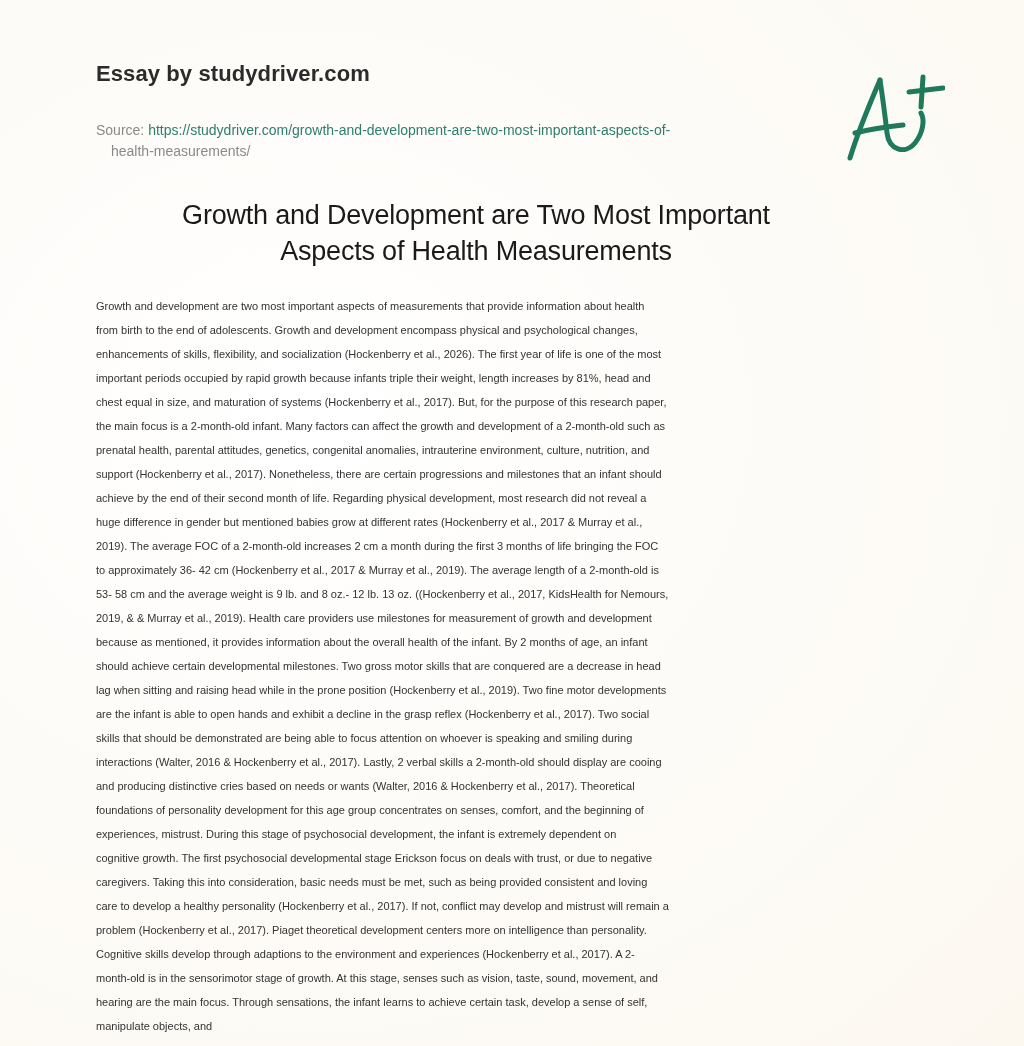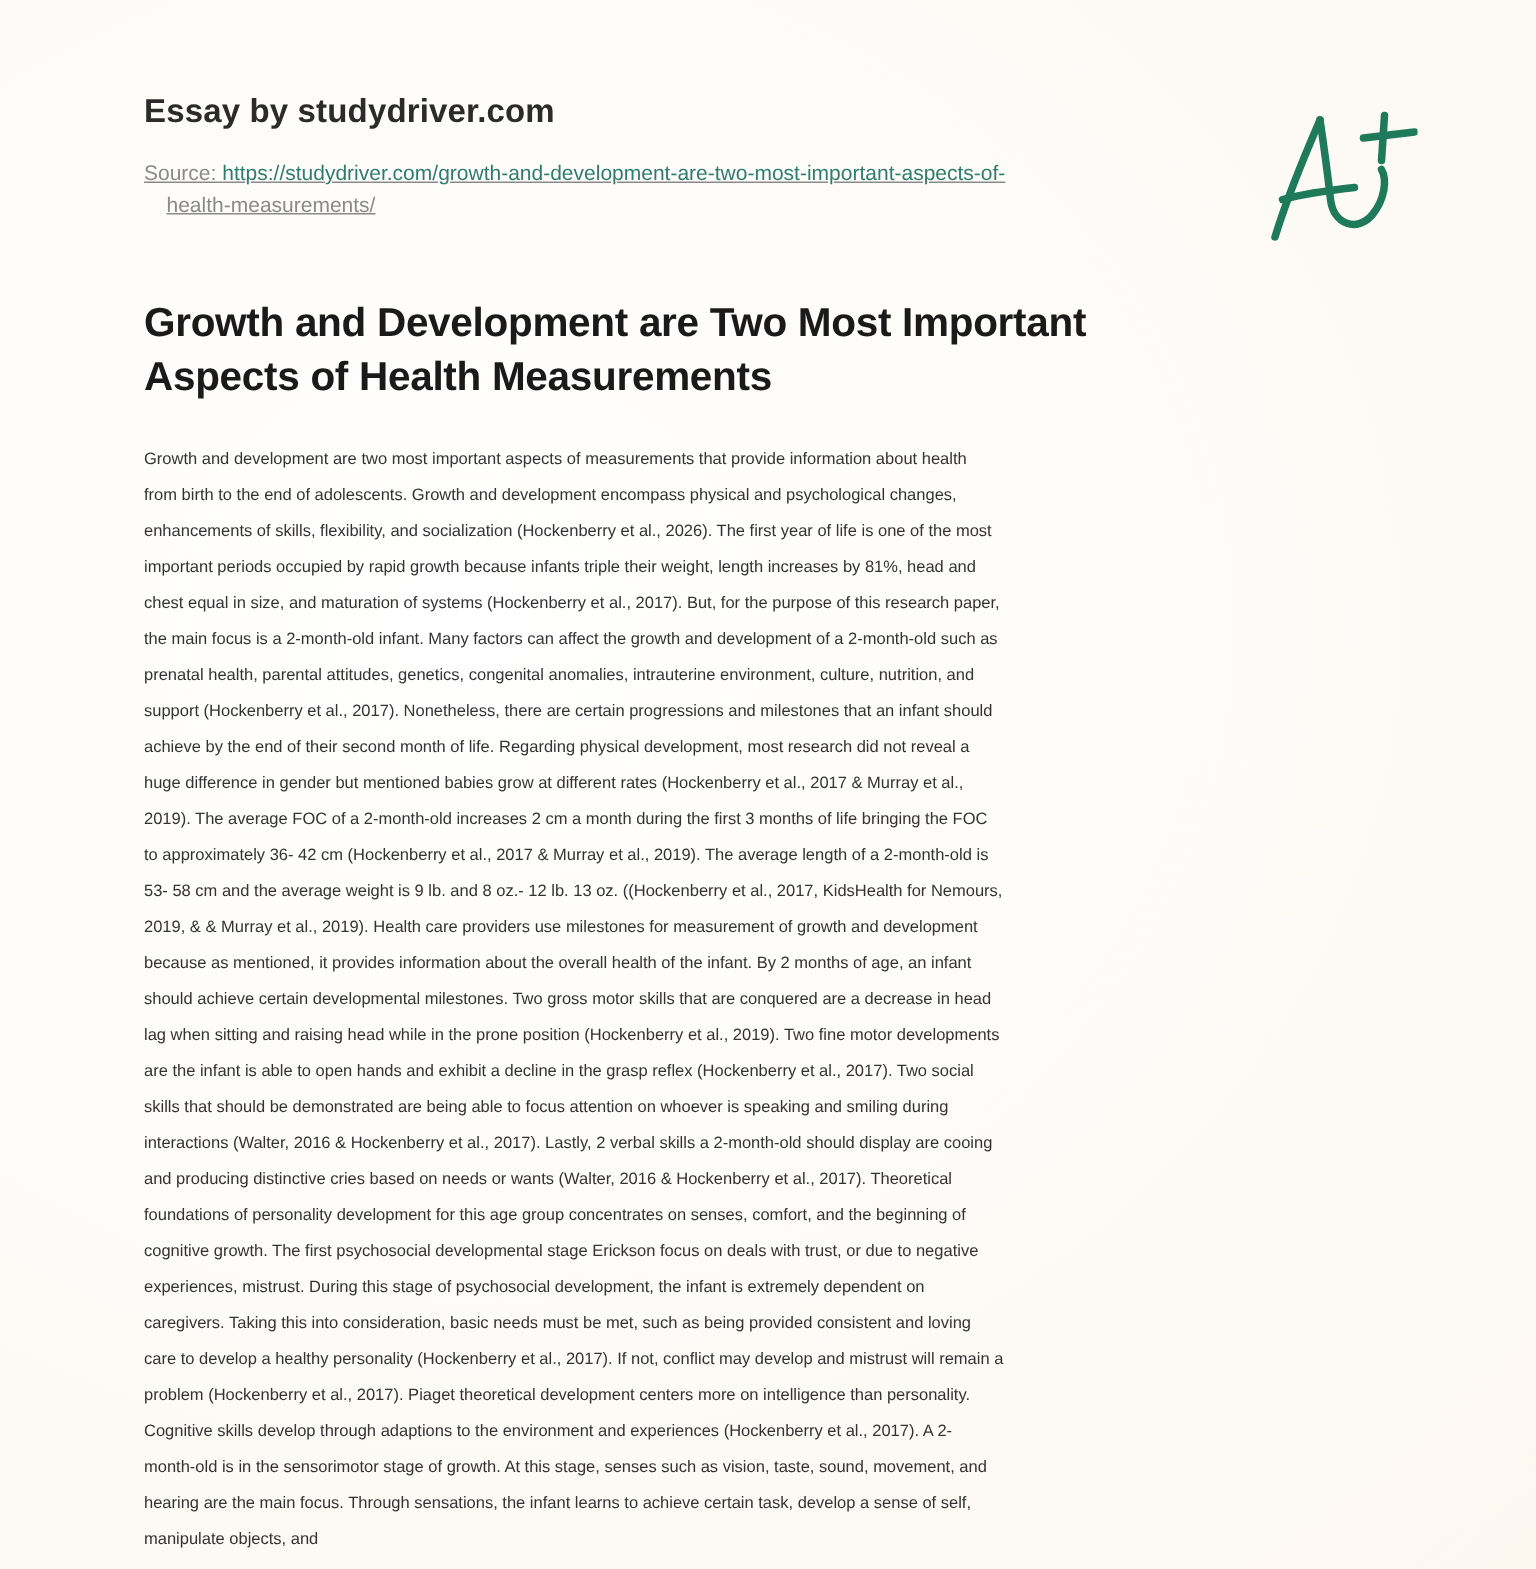--- a/index.html
+++ b/index.html
@@ -27,48 +27,48 @@
       margin: 0;
       font-size: 22px;
       font-weight: bold;
       color: #2b2b2b;
       line-height: 28px;
       letter-spacing: 0.1px;
     }
     .source {
       position: absolute;
       left: 96px;
-      top: 105px;
+      top: 120px;
       width: 660px;
       font-size: 14px;
       line-height: 21px;
       color: #8a8a8a;
-      text-decoration: underline;
     }
     .source .label { color: #8a8a8a; }
     .source .url { color: #2f7d6c; text-decoration: none; }
     .source .url-cont { color: #8a8a8a; margin-left: 15px; }
     .logo {
       position: absolute;
       left: 825px;
       top: 55px;
       width: 120px;
       height: 110px;
     }
     .essay-title {
       position: absolute;
       left: 96px;
       top: 197px;
       margin: 0;
       width: 760px;
       font-size: 27px;
-      font-weight: bold;
+      font-weight: normal;
       color: #1a1a1a;
       line-height: 36px;
       letter-spacing: -0.2px;
+      text-align: center;
     }
     .essay-body {
       position: absolute;
       left: 96px;
       top: 294px;
       width: 830px;
       margin: 0;
       font-size: 11px;
       line-height: 24px;
       color: #333333;
@@ -128,22 +128,22 @@
     <span class="line">53- 58 cm and the average weight is 9 lb. and 8 oz.- 12 lb. 13 oz. ((Hockenberry et al., 2017, KidsHealth for Nemours,</span>
     <span class="line">2019, &amp; &amp; Murray et al., 2019). Health care providers use milestones for measurement of growth and development</span>
     <span class="line">because as mentioned, it provides information about the overall health of the infant. By 2 months of age, an infant</span>
     <span class="line">should achieve certain developmental milestones. Two gross motor skills that are conquered are a decrease in head</span>
     <span class="line">lag when sitting and raising head while in the prone position (Hockenberry et al., 2019). Two fine motor developments</span>
     <span class="line">are the infant is able to open hands and exhibit a decline in the grasp reflex (Hockenberry et al., 2017). Two social</span>
     <span class="line">skills that should be demonstrated are being able to focus attention on whoever is speaking and smiling during</span>
     <span class="line">interactions (Walter, 2016 &amp; Hockenberry et al., 2017). Lastly, 2 verbal skills a 2-month-old should display are cooing</span>
     <span class="line">and producing distinctive cries based on needs or wants (Walter, 2016 &amp; Hockenberry et al., 2017). Theoretical</span>
     <span class="line">foundations of personality development for this age group concentrates on senses, comfort, and the beginning of</span>
+    <span class="line">experiences, mistrust. During this stage of psychosocial development, the infant is extremely dependent on</span>
     <span class="line">cognitive growth. The first psychosocial developmental stage Erickson focus on deals with trust, or due to negative</span>
-    <span class="line">experiences, mistrust. During this stage of psychosocial development, the infant is extremely dependent on</span>
     <span class="line">caregivers. Taking this into consideration, basic needs must be met, such as being provided consistent and loving</span>
     <span class="line">care to develop a healthy personality (Hockenberry et al., 2017). If not, conflict may develop and mistrust will remain a</span>
     <span class="line">problem (Hockenberry et al., 2017). Piaget theoretical development centers more on intelligence than personality.</span>
     <span class="line">Cognitive skills develop through adaptions to the environment and experiences (Hockenberry et al., 2017). A 2-</span>
     <span class="line">month-old is in the sensorimotor stage of growth. At this stage, senses such as vision, taste, sound, movement, and</span>
     <span class="line">hearing are the main focus. Through sensations, the infant learns to achieve certain task, develop a sense of self,</span>
     <span class="line">manipulate objects, and</span>
   </p>
 
 </div>

